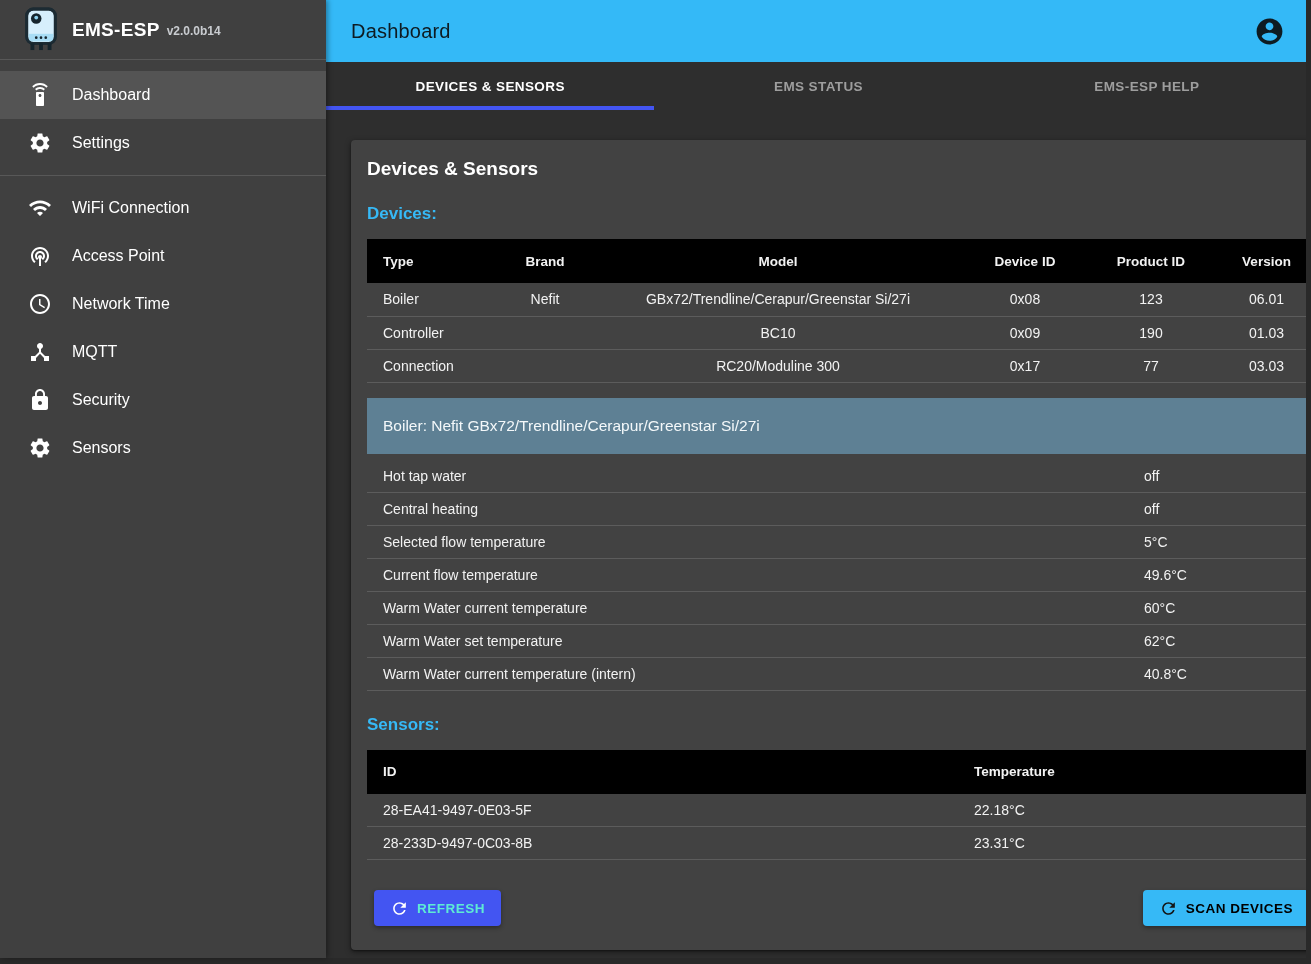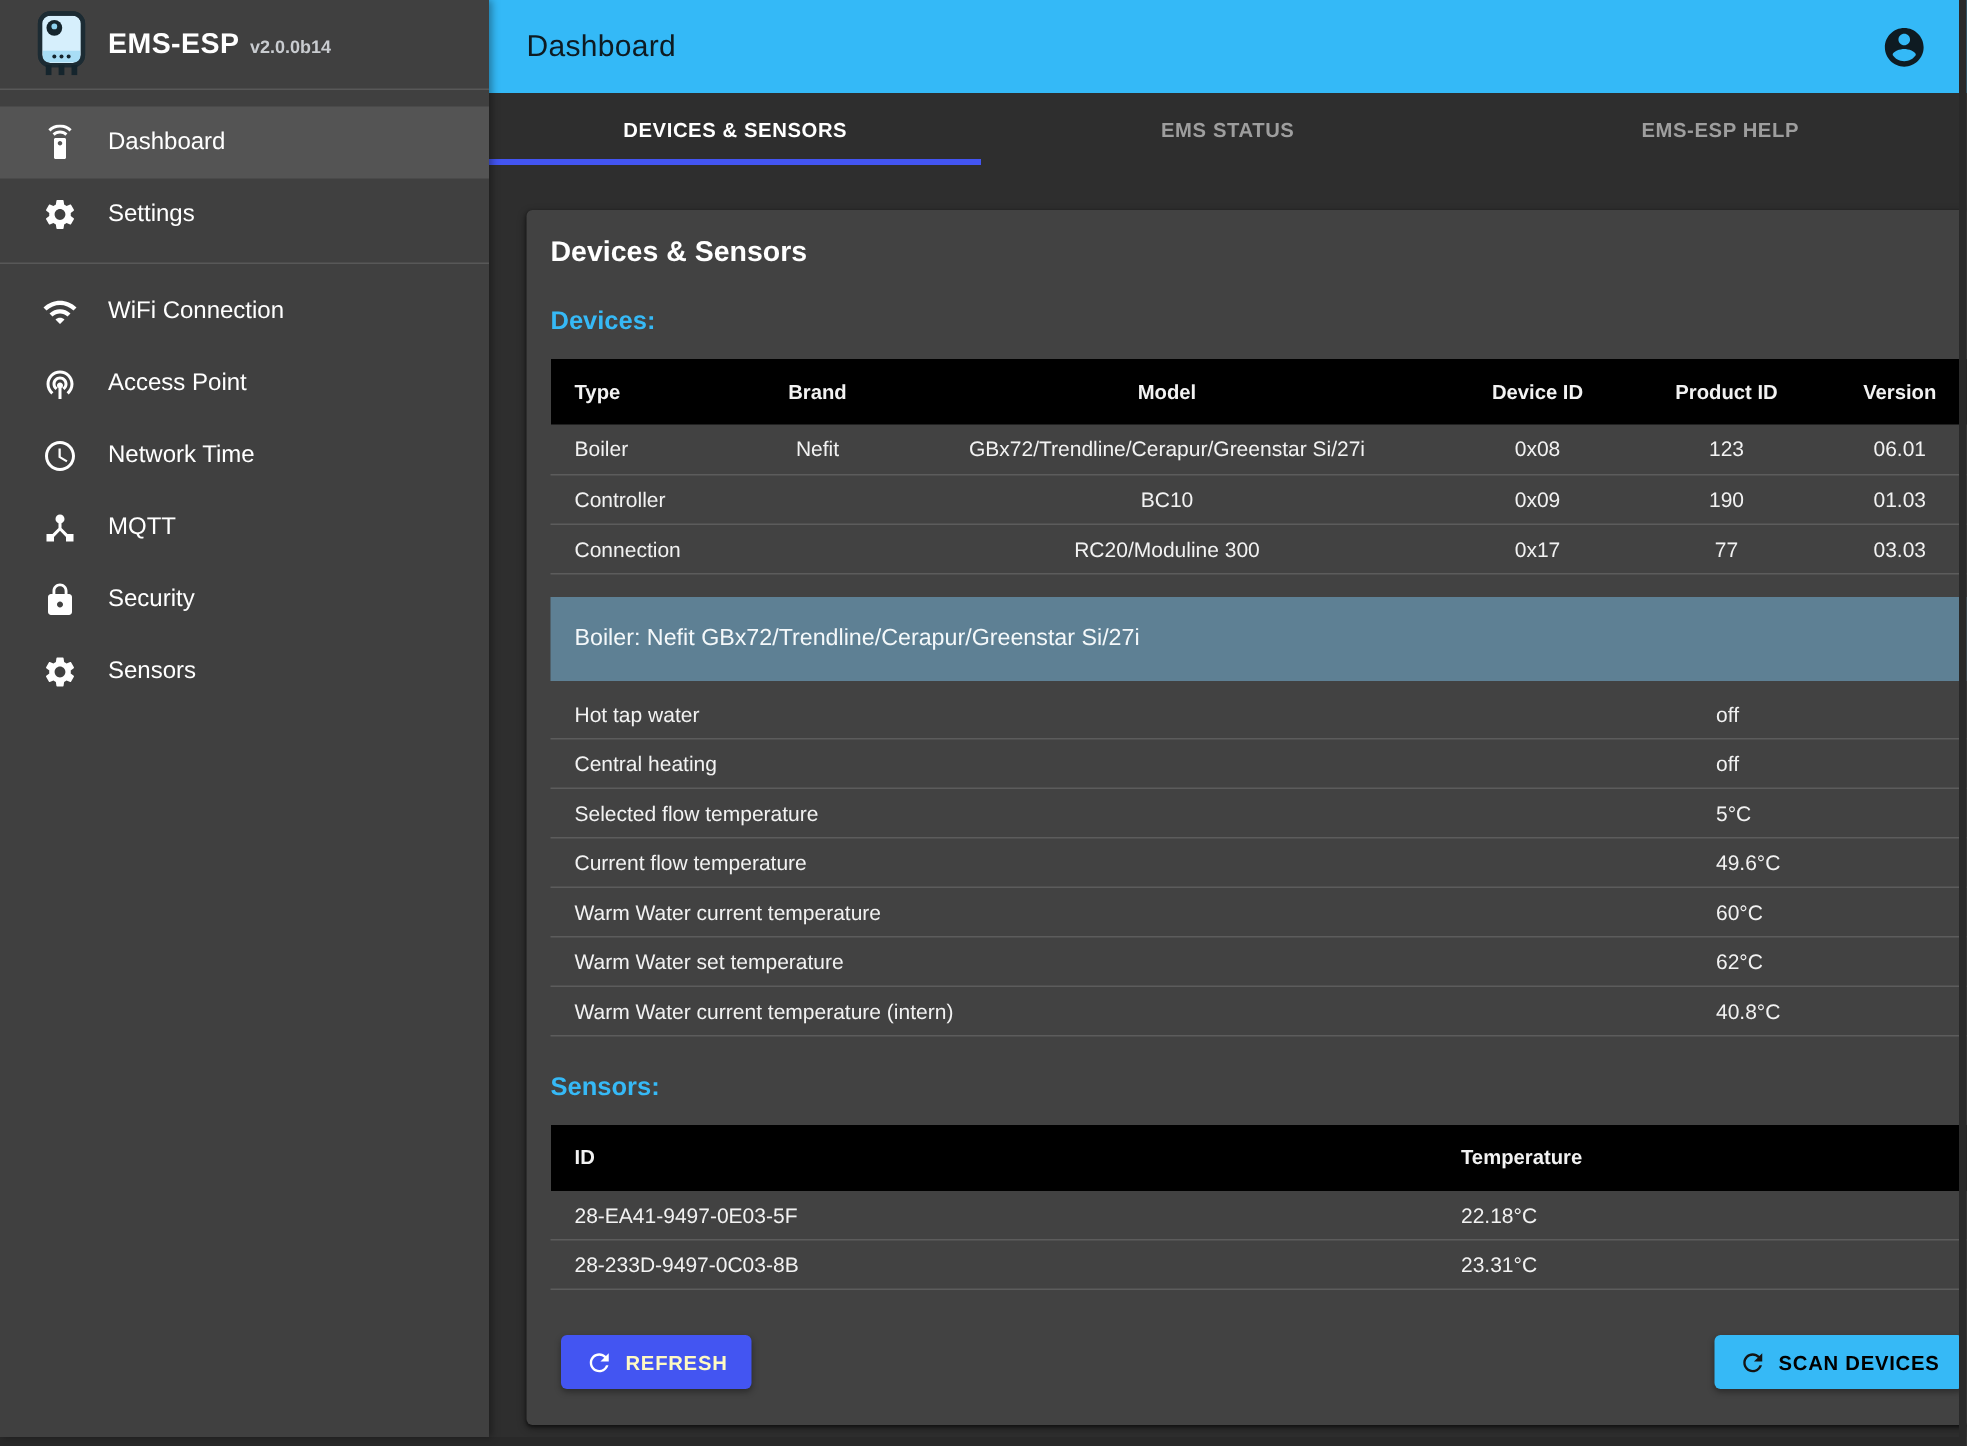--- a/index.html
+++ b/index.html
@@ -93,21 +93,21 @@
 
   .buttons-row { display:flex; justify-content:space-between; align-items:center; margin:30px 6px 0 7px; }
   .btn {
     height:36px; border:none; border-radius:4px; cursor:pointer;
     display:inline-flex; align-items:center; padding:0 16px;
     font-family:"Liberation Sans", sans-serif;
     font-size:13.5px; font-weight:bold; letter-spacing:0.5px;
     box-shadow:0 2px 4px rgba(0,0,0,0.35);
   }
   .btn .mi { width:19px; height:19px; margin-right:8px; }
-  .btn-refresh { background:var(--accent-indigo,#4355f2); color:#fef9c3; }
+  .btn-refresh { background:var(--accent-indigo,#4355f2); color:#5eead4; }
   .btn-refresh .mi { fill:#fff; }
   .btn-scan { background:var(--accent-blue,#36b9f6); color:#000000; }
   .btn-scan .mi { fill:#141414; }
 
   .right-gutter { position:fixed; top:0; right:0; width:5px; height:964px; background:#292929; z-index:50; }
 </style>
 </head>
 <body>
 
 <div class="app">

